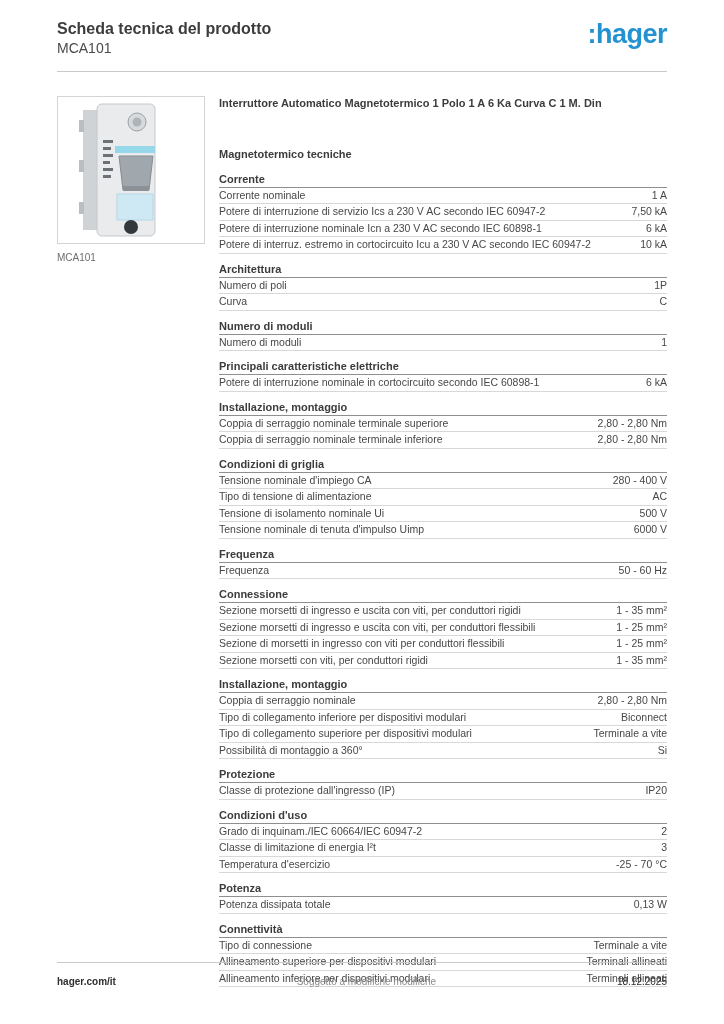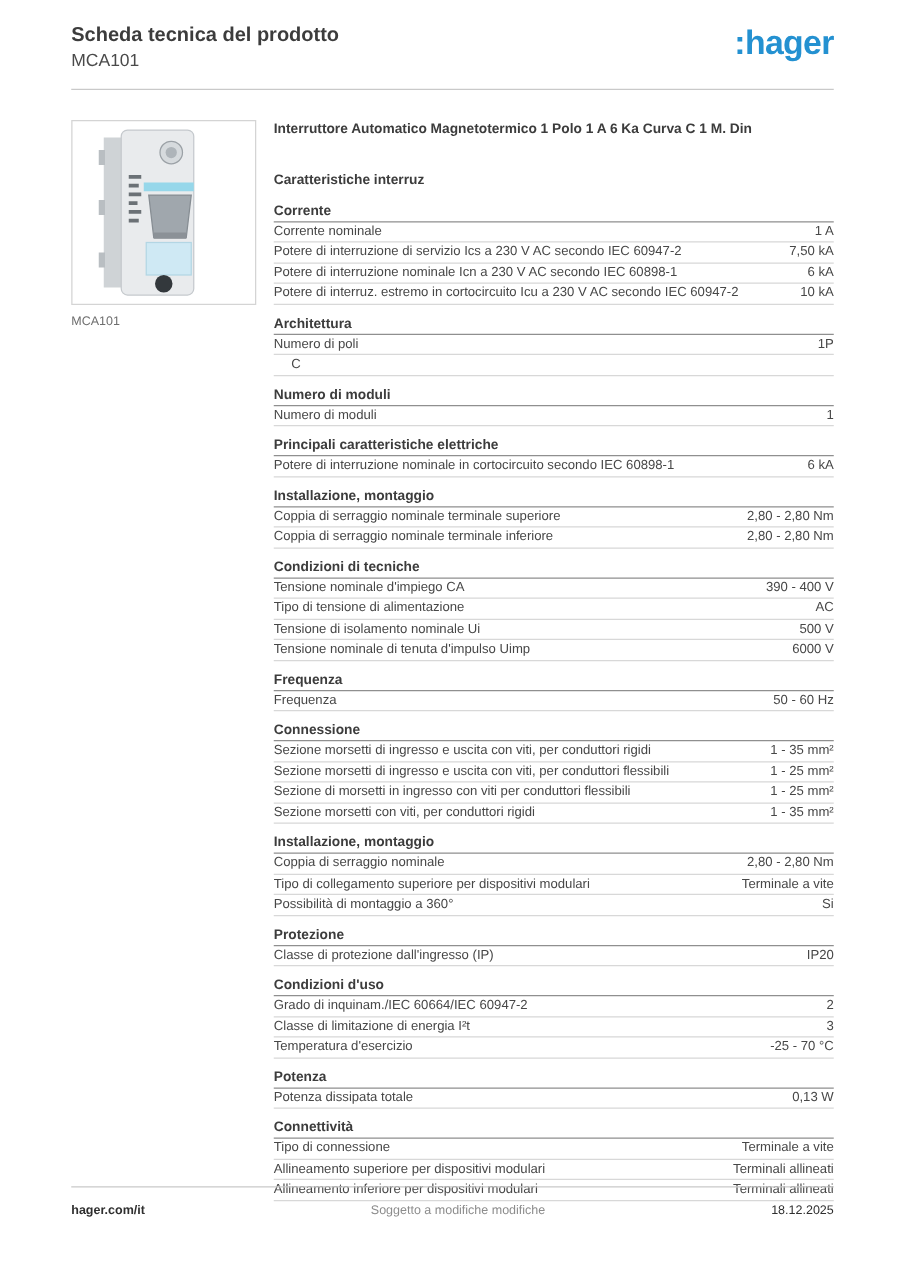--- a/index.html
+++ b/index.html
@@ -29,42 +29,42 @@
   .left-col { flex: 0 0 148px; width: 148px; }
   .image-box {
     width: 148px; height: 148px;
     border: 1px solid #d4d4d4;
     background: #ffffff;
     display: flex; align-items: center; justify-content: center;
   }
   .image-caption { font-size: 10px; color: #6e6e6e; margin-top: 8px; }
   .right-col { flex: 1 1 auto; margin-left: 14px; min-width: 0; }
 
-  .product-title { font-size: 11px; font-weight: bold; color: #3c3c3c; margin: 0 0 27px 0; line-height: 1.3; }
+  .product-title { font-size: 11px; font-weight: bold; color: #3c3c3c; margin: 0 0 37px 0; line-height: 1.3; }
   .char-heading { font-size: 11px; font-weight: bold; color: #3c3c3c; margin: 0 0 13px 0; }
 
   
   .spec-section { margin-top: 9px; }
   .spec-section-title {
     font-size: 11px; font-weight: bold; color: #3c3c3c;
     padding-bottom: 2px;
     border-bottom: 1px solid #8f8f8f;
   }
   .spec-row {
     display: flex; justify-content: flex-start; align-items: baseline;
     font-size: 10.5px; line-height: 11.5px;
     padding: 2px 0;
     border-bottom: 1px solid #d8d8d8;
     color: #474747;
   }
   .spec-label { flex: 1 1 auto; }
   .spec-value { flex: 0 0 auto; white-space: nowrap; margin-left: 14px; text-align: right; }
 
   
-  .footer { position: absolute; left: 57px; right: 57px; bottom: 13px; height: 56px; }
+  .footer { position: absolute; left: 57px; right: 57px; bottom: 0; height: 56px; }
   .footer-rule { border: 0; border-top: 1px solid #c9c9c9; margin: 0; }
   .footer-row { display: flex; justify-content: space-between; align-items: baseline; margin-top: 13px; font-size: 10px; }
   .footer-site { font-weight: bold; color: #2f2f2f; text-decoration: none; }
   .footer-note { color: #8c8c8c; }
   .footer-date { font-weight: normal; color: #2f2f2f; }
 </style>
 </head>
 <body>
 
 <div class="page">
@@ -108,21 +108,21 @@
           <rect x="46" y="92" width="36" height="26" fill="#cfe9f4" stroke="#b3d6e4"></rect>
 
           <circle cx="60" cy="125" r="7" fill="#33383c"></circle>
         </svg>
       </div>
       <div class="image-caption">MCA101</div>
     </div>
 
     <div class="right-col">
       <h2 class="product-title">Interruttore Automatico Magnetotermico 1 Polo 1 A 6 Ka Curva C 1 M. Din</h2>
-      <h3 class="char-heading">Caratteristiche interruz</h3>
+      <h3 class="char-heading">Magnetotermico tecniche</h3>
       <div id="sections">
           <div class="spec-section">
             <div class="spec-section-title">Corrente</div>
             <div class="spec-row">
               <span class="spec-label">Corrente nominale</span>
               <span class="spec-value">1 A</span>
             </div>
             <div class="spec-row">
               <span class="spec-label">Potere di interruzione di servizio Ics a 230 V AC secondo IEC 60947-2</span>
               <span class="spec-value">7,50 kA</span>
@@ -136,20 +136,21 @@
               <span class="spec-value">10 kA</span>
             </div>
           </div>
           <div class="spec-section">
             <div class="spec-section-title">Architettura</div>
             <div class="spec-row">
               <span class="spec-label">Numero di poli</span>
               <span class="spec-value">1P</span>
             </div>
             <div class="spec-row">
+              <span class="spec-label">Curva</span>
               <span class="spec-value">C</span>
             </div>
           </div>
           <div class="spec-section">
             <div class="spec-section-title">Numero di moduli</div>
             <div class="spec-row">
               <span class="spec-label">Numero di moduli</span>
               <span class="spec-value">1</span>
             </div>
           </div>
@@ -165,24 +166,24 @@
             <div class="spec-row">
               <span class="spec-label">Coppia di serraggio nominale terminale superiore</span>
               <span class="spec-value">2,80 - 2,80 Nm</span>
             </div>
             <div class="spec-row">
               <span class="spec-label">Coppia di serraggio nominale terminale inferiore</span>
               <span class="spec-value">2,80 - 2,80 Nm</span>
             </div>
           </div>
           <div class="spec-section">
-            <div class="spec-section-title">Condizioni di tecniche</div>
+            <div class="spec-section-title">Condizioni di griglia</div>
             <div class="spec-row">
               <span class="spec-label">Tensione nominale d'impiego CA</span>
-              <span class="spec-value">390 - 400 V</span>
+              <span class="spec-value">280 - 400 V</span>
             </div>
             <div class="spec-row">
               <span class="spec-label">Tipo di tensione di alimentazione</span>
               <span class="spec-value">AC</span>
             </div>
             <div class="spec-row">
               <span class="spec-label">Tensione di isolamento nominale Ui</span>
               <span class="spec-value">500 V</span>
             </div>
             <div class="spec-row">
@@ -214,20 +215,24 @@
             <div class="spec-row">
               <span class="spec-label">Sezione morsetti con viti, per conduttori rigidi</span>
               <span class="spec-value">1 - 35 mm²</span>
             </div>
           </div>
           <div class="spec-section">
             <div class="spec-section-title">Installazione, montaggio</div>
             <div class="spec-row">
               <span class="spec-label">Coppia di serraggio nominale</span>
               <span class="spec-value">2,80 - 2,80 Nm</span>
+            </div>
+            <div class="spec-row">
+              <span class="spec-label">Tipo di collegamento inferiore per dispositivi modulari</span>
+              <span class="spec-value">Biconnect</span>
             </div>
             <div class="spec-row">
               <span class="spec-label">Tipo di collegamento superiore per dispositivi modulari</span>
               <span class="spec-value">Terminale a vite</span>
             </div>
             <div class="spec-row">
               <span class="spec-label">Possibilità di montaggio a 360°</span>
               <span class="spec-value">Si</span>
             </div>
           </div>

